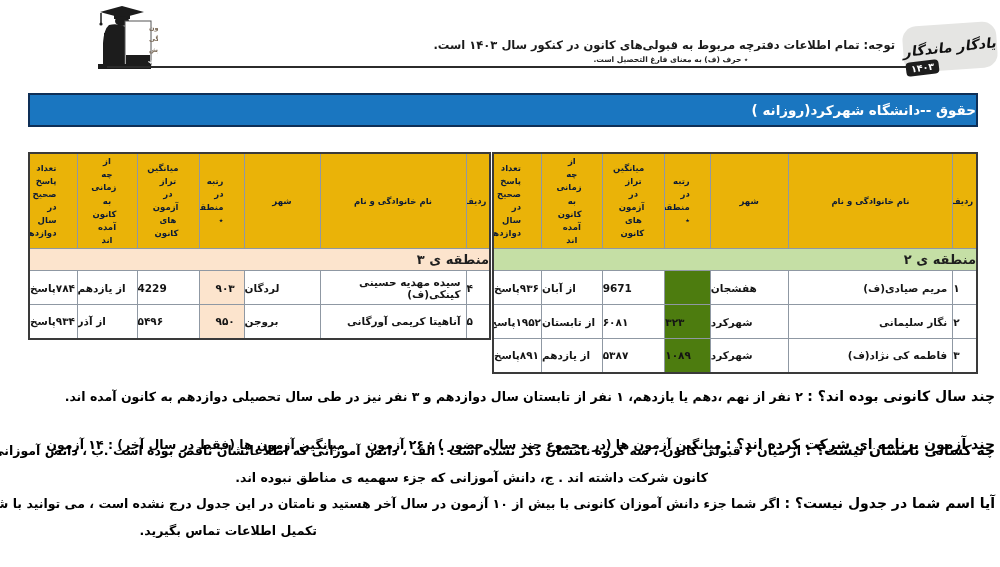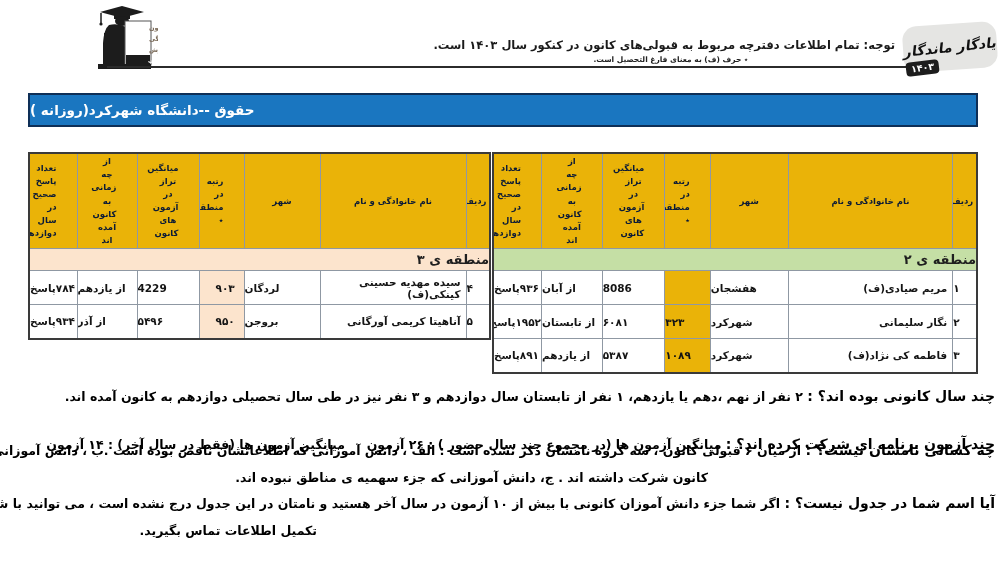--- a/index.html
+++ b/index.html
@@ -20,39 +20,39 @@
            display:flex; align-items:center; justify-content:center; }
   .brand-text { font-size:14px; font-weight:bold; color:#111;
                 transform:skewX(-12deg) rotate(-2deg); white-space:nowrap; }
   .brand-year { position:absolute; right:61px; top:61px; background:#1d1d1d; color:#fff;
                 font-size:9.5px; font-weight:bold; padding:1px 5px 2px; border-radius:4px;
                 transform:rotate(-7deg); letter-spacing:1px; }
 
   
   .title-bar { position:absolute; left:28px; top:93px; width:950px; height:34px;
                background:#1a76c0; border:2px solid #0e2f57;
-               display:flex; align-items:center; justify-content:flex-end; }
+               display:flex; align-items:center; justify-content:flex-start; }
   .title-bar span { color:#ffffff; font-weight:bold; font-size:13.5px; }
 
   
   table.res { position:absolute; top:152px; border-collapse:collapse; table-layout:fixed;
               direction:rtl; background:#fff; border:2px solid #3a3a3a; }
   #tbl-right { left:492px; width:486px; }
   #tbl-left  { left:28px;  width:462px; }
   table.res th, table.res td { border:1px solid #8f98a3; overflow:hidden; }
   table.res th { background:#eab308; color:#0c1b36; font-size:8.5px; font-weight:bold;
                  height:53px; line-height:1.55; text-align:center; vertical-align:middle;
                  padding:1px 20px; }
   tr.region td { height:22px; text-align:right; font-size:13px; font-weight:bold; color:#1f1f1f; }
   #tbl-right tr.region td { background:#c5dfa5; }
   #tbl-left  tr.region td { background:#fce4cd; }
   table.res td.d { height:34px; font-size:10.5px; font-weight:bold; color:#141414;
                    text-align:left; vertical-align:middle; }
   table.res td.name { text-align:right; padding-right:5px; }
-  #tbl-right td.rank { background:#eab308; }
+  #tbl-right td.rank { background:#4d7c0f; }
   #tbl-left  td.rank { background:#fce4cd;padding-left:16px; }
 
   
   .fline { position:absolute; right:5px; direction:rtl; white-space:nowrap; color:#000; }
   .fline .lead { font-size:14px; font-weight:bold; }
   .fline .body { font-size:12.5px; font-weight:bold; }
   #fl1 { top:386px; } #fl2 { top:434px; } #fl3 { top:440px; }
   #fl4 { top:467px; right:292px; } #fl5 { top:493px; } #fl6 { top:520px; right:683px; }
 
   
@@ -117,21 +117,21 @@
     </thead>
     <tbody>
       <tr class="region">
         <td colspan="7">منطقه ی ۲</td>
       </tr>
       <tr>
         <td class="d">۱</td>
         <td class="d name">مریم صیادی(ف)</td>
         <td class="d">هفشجان</td>
         <td class="d rank"></td>
-        <td class="d">8086</td>
+        <td class="d">9671</td>
         <td class="d">از آبان</td>
         <td class="d">۹۳۶پاسخ</td>
       </tr>
       <tr>
         <td class="d">۲</td>
         <td class="d name">نگار سلیمانی</td>
         <td class="d">شهرکرد</td>
         <td class="d rank">۳۲۳</td>
         <td class="d">۶۰۸۱</td>
         <td class="d">از تابستان</td>

